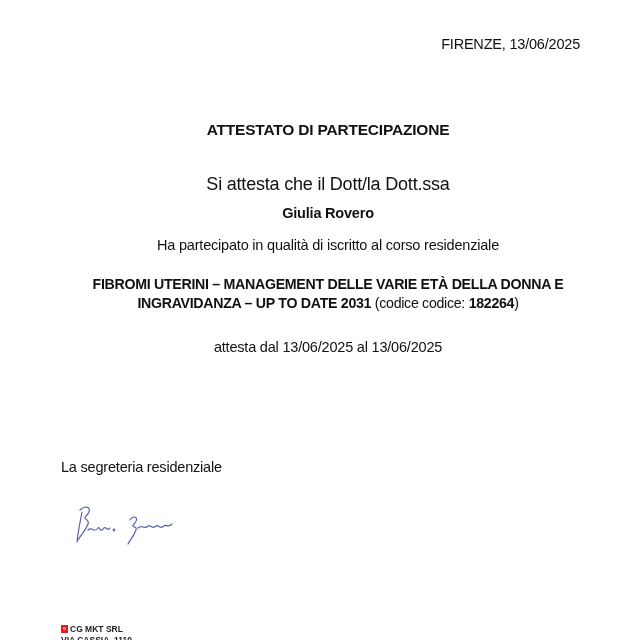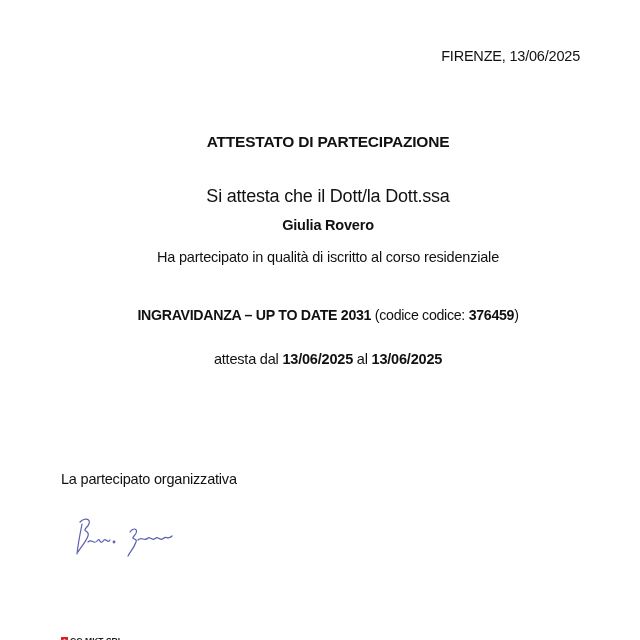--- a/index.html
+++ b/index.html
@@ -1,31 +1,31 @@
 <!DOCTYPE html>
 <html><head>
   <meta charset="utf-8">
   <style>
     html, body { margin: 0; padding: 0; background: #ffffff; }
     body {
       width: 640px; height: 640px; position: relative; overflow: hidden;
       font-family: "Liberation Sans", "DejaVu Sans", sans-serif;
       color: #111111;
     }
-    .abs { position: absolute; margin-top: 12px; }
+    .abs { position: absolute; }
     .center { left: 8px; width: 640px; text-align: center; }
     .date { top: 36px; right: 60px; font-size: 14.5px; letter-spacing: -0.2px; }
     .title { top: 121px; font-size: 15.5px; font-weight: bold; letter-spacing: -0.2px; }
     .attest { top: 174px; font-size: 18px; letter-spacing: -0.2px; }
     .name { top: 205px; font-size: 14.5px; font-weight: bold; letter-spacing: -0.2px; }
     .participated { top: 237px; font-size: 14.5px; letter-spacing: -0.2px; text-align: center; }
     .course { top: 275px; font-size: 14.2px; line-height: 19px; letter-spacing: -0.3px; }
     .course b { font-weight: bold; }
     .held { top: 339px; font-size: 14.5px; letter-spacing: -0.2px; }
-    .held b { font-weight: bold; }
+    .held b { font-weight: normal; }
     .secretariat { top: 459px; left: 61px; font-size: 14.5px; letter-spacing: -0.2px; }
     .signature { top: 500px; left: 72px; width: 120px; height: 50px; }
     .footer { top: 624px; left: 61px; font-size: 8.5px; font-weight: bold; line-height: 10px; color: #222; }
     .footer .logo {
       display: inline-block; width: 7px; height: 8px; background: #e02020;
       vertical-align: -1px; margin-right: 2px; position: relative;
     }
     .footer .logo::after {
       content: ""; position: absolute; left: 2px; top: 2px; width: 3px; height: 3px;
       border: 1px solid #fff; border-radius: 50%; box-sizing: border-box;
@@ -39,29 +39,29 @@
 
 <div class="abs center title">ATTESTATO DI PARTECIPAZIONE</div>
 
 <div class="abs center attest">Si attesta che il Dott/la Dott.ssa</div>
 
 <div class="abs center name">Giulia Rovero</div>
 
 <div class="abs center participated">Ha partecipato in qualità di iscritto al corso residenziale</div>
 
 <div class="abs center course">
-  <br>
-  <b>INGRAVIDANZA – UP TO DATE 2031</b><span> (codice codice: </span><b>376459</b><span>)</span>
+  <b>FIBROMI UTERINI – MANAGEMENT DELLE VARIE ETÀ DELLA DONNA E</b><br>
+  <b>INGRAVIDANZA – UP TO DATE 2031</b><span> (codice codice: </span><b>182264</b><span>)</span>
 </div>
 
 <div class="abs center held">
   <span>attesta dal </span><b>13/06/2025</b><span> al </span><b>13/06/2025</b>
 </div>
 
-<div class="abs secretariat">La partecipato organizzativa</div>
+<div class="abs secretariat">La segreteria residenziale</div>
 
 <div class="abs signature">
   <svg width="120" height="50" viewBox="0 0 120 50" fill="none" stroke="#5a5fb0" stroke-width="1.2" stroke-linecap="round" stroke-linejoin="round">
     <path d="M8 10 C 14 4, 22 8, 14 16 C 10 20, 18 18, 16 24 C 14 30, 8 36, 6 40"></path>
     <path d="M10 12 C 8 22, 6 32, 5 42"></path>
     <path d="M16 30 C 20 26, 22 34, 26 28 C 28 26, 28 34, 32 28 C 34 26, 36 32, 38 28"></path>
     <circle cx="42" cy="30" r="0.8"></circle>
     <path d="M58 20 C 62 14, 68 18, 62 24 C 58 28, 66 26, 64 30 C 62 36, 58 40, 56 44"></path>
     <path d="M66 28 C 70 24, 72 30, 76 26 C 78 24, 80 30, 84 26 C 86 24, 88 30, 92 26 C 94 24, 96 28, 100 24"></path>
   </svg>

